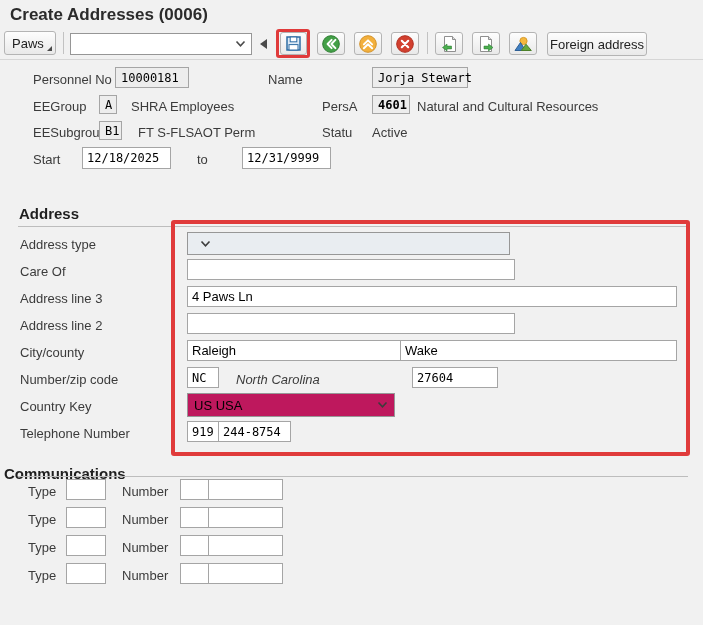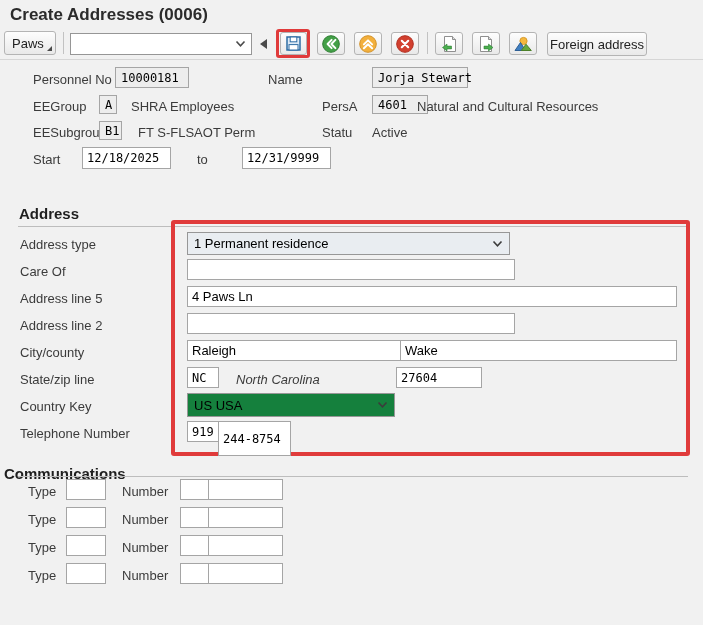--- a/index.html
+++ b/index.html
@@ -38,21 +38,21 @@
   input.field{
     position:absolute;box-sizing:border-box;background:#fff;border:1px solid #a5a5a5;
     padding:0 4px;color:#000;font-family:"Liberation Sans",sans-serif;font-size:13px;outline:none;
   }
   input.mono{font-family:"DejaVu Sans Mono", monospace;font-size:12px;}
   .dropdown{
     position:absolute;box-sizing:border-box;border:1px solid #979797;
     display:flex;align-items:center;justify-content:space-between;padding:0 6px;color:#000;
   }
   .dd-gray{background:#e9edf1;}
-  .dd-white{background:#15803d;}
+  .dd-white{background:#be185d;}
   .chev{flex:0 0 auto;margin-left:6px;}
   .txt{white-space:nowrap;}
 </style>
 </head>
 <body>
 
 <div class="abs title" style="left:10px;top:5px;">Create Addresses (0006)</div>
 
 <div class="btn menu-btn" style="left:4px;top:31px;">
   <span>Paws</span>
@@ -134,76 +134,75 @@
 
 <div class="label" style="left:33px;top:72px;">Personnel No</div>
 <div class="ro-box" style="left:115px;top:67px;width:74px;height:21px;">10000181</div>
 <div class="label" style="left:268px;top:72px;">Name</div>
 <div class="ro-box" style="left:372px;top:67px;width:96px;height:21px;">Jorja Stewart</div>
 
 <div class="label" style="left:33px;top:99px;">EEGroup</div>
 <div class="ro-box" style="left:99px;top:95px;width:18px;height:19px;">A</div>
 <div class="label" style="left:131px;top:99px;">SHRA Employees</div>
 <div class="label" style="left:322px;top:99px;">PersA</div>
-<div class="ro-box" style="left:372px;top:95px;width:56px;height:19px;">4601</div>
+<div class="ro-box" style="left:372px;top:95px;width:38px;height:19px;font-weight:bold;">4601</div>
 <div class="label" style="left:417px;top:99px;">Natural and Cultural Resources</div>
 
 <div class="label" style="left:33px;top:125px;">EESubgroup</div>
 <div class="ro-box" style="left:99px;top:121px;width:23px;height:19px;">B1</div>
 <div class="label" style="left:138px;top:125px;">FT S-FLSAOT Perm</div>
 <div class="label" style="left:322px;top:125px;">Statu</div>
 <div class="label" style="left:372px;top:125px;">Active</div>
 
 <div class="label" style="left:33px;top:152px;">Start</div>
 <input class="field mono" style="left: 82px; top: 147px; width: 89px; height: 22px;" value="12/18/2025">
 <div class="label" style="left:197px;top:152px;">to</div>
 <input class="field mono" style="left: 242px; top: 147px; width: 89px; height: 22px;" value="12/31/9999">
 
 <div class="section-title" style="left:19px;top:205px;">Address</div>
 <div class="hline" style="left:18px;top:226px;width:670px;background:#bdbdbd;"></div>
 
 <div class="red-frame-thick" style="left:171px;top:220px;width:519px;height:236px;"></div>
 
 <div class="label" style="left:20px;top:237px;">Address type</div>
 <div class="dropdown dd-gray" style="left:187px;top:232px;width:323px;height:23px;">
-  <span class="txt">1 Permanent residence</span>
   <svg class="chev" width="11" height="8" viewBox="0 0 11 8">
     <path d="M1.5 1.5 L5.5 5.8 L9.5 1.5" fill="none" stroke="#3c3c3c" stroke-width="1.6"></path>
   </svg>
 </div>
 
 <div class="label" style="left:20px;top:264px;">Care Of</div>
 <input class="field" style="left: 187px; top: 259px; width: 328px; height: 21px;" value="">
 
-<div class="label" style="left:20px;top:291px;">Address line 5</div>
+<div class="label" style="left:20px;top:291px;">Address line 3</div>
 <input class="field" style="left: 187px; top: 286px; width: 490px; height: 21px;" value="4 Paws Ln">
 
 <div class="label" style="left:20px;top:318px;">Address line 2</div>
 <input class="field" style="left: 187px; top: 313px; width: 328px; height: 21px;" value="">
 
 <div class="label" style="left:20px;top:345px;">City/county</div>
 <input class="field" style="left: 187px; top: 340px; width: 214px; height: 21px;" value="Raleigh">
 <input class="field" style="left: 400px; top: 340px; width: 277px; height: 21px;" value="Wake">
 
-<div class="label" style="left:20px;top:372px;">State/zip line</div>
+<div class="label" style="left:20px;top:372px;">Number/zip code</div>
 <input class="field mono" style="left: 187px; top: 367px; width: 32px; height: 21px;" value="NC">
 <div class="label" style="left:236px;top:372px;font-style:italic;">North Carolina</div>
-<input class="field mono" style="left: 396px; top: 367px; width: 86px; height: 21px;" value="27604">
+<input class="field mono" style="left: 412px; top: 367px; width: 86px; height: 21px;" value="27604">
 
 <div class="label" style="left:20px;top:399px;">Country Key</div>
 <div class="dropdown dd-white" style="left:187px;top:393px;width:208px;height:24px;">
   <span class="txt">US USA</span>
   <svg class="chev" width="11" height="8" viewBox="0 0 11 8">
     <path d="M1.5 1.5 L5.5 5.8 L9.5 1.5" fill="none" stroke="#3c3c3c" stroke-width="1.6"></path>
   </svg>
 </div>
 
 <div class="label" style="left:20px;top:426px;">Telephone Number</div>
 <input class="field mono" style="left: 187px; top: 421px; width: 44px; height: 21px;" value="919">
-<input class="field mono" style="left: 218px; top: 421px; width: 73px; height: 35px;" value="244-8754">
+<input class="field mono" style="left: 218px; top: 421px; width: 73px; height: 21px;" value="244-8754">
 
 <div class="section-title" style="left:4px;top:457px;margin-top:8px;">Communications</div>
 <div class="hline" style="left:18px;top:476px;width:670px;background:#bdbdbd;"></div>
 
 <div class="label" style="left:28px;top:484px;">Type</div>
 <input class="field" style="left: 66px; top: 479px; width: 40px; height: 21px;" value="">
 <div class="label" style="left:122px;top:484px;">Number</div>
 <input class="field mono" style="left: 180px; top: 479px; width: 29px; height: 21px;" value="">
 <input class="field mono" style="left: 208px; top: 479px; width: 75px; height: 21px;" value="">
 

